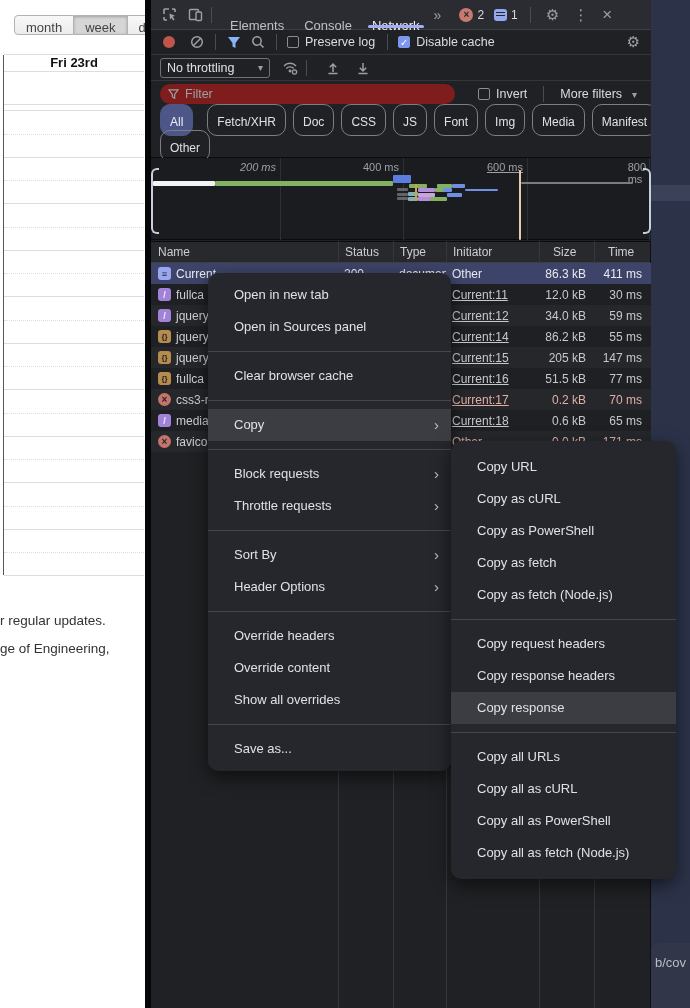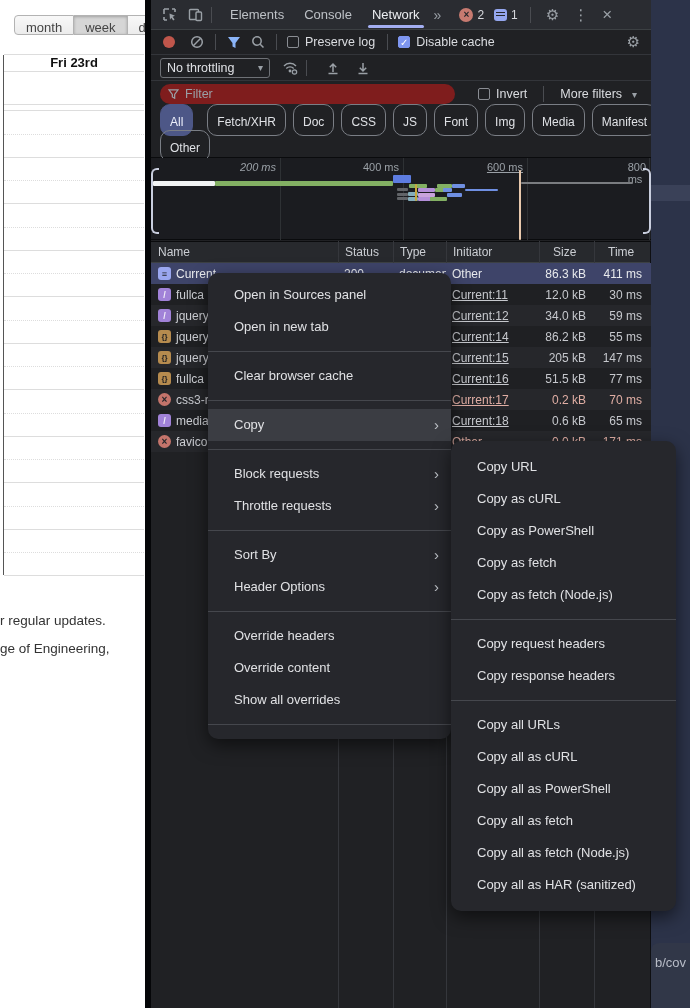--- a/index.html
+++ b/index.html
@@ -27,21 +27,21 @@
   .pagetext { position:absolute; left:0; width:145px; font-size:13.5px; color:#333; white-space:nowrap; overflow:hidden; }
 
   
   .dt-sep { position:absolute; left:145px; top:0; width:6px; height:1008px; background:#050608; }
   .dt { position:absolute; left:151px; top:0; width:500px; height:1008px; background:#202124; color:#cdcfd4; font-size:12px; }
 
   .tabbar { position:absolute; left:0; top:0; width:500px; height:30px; background:#2a2c31;
             border-bottom:1px solid #3c4043; display:flex; align-items:center; }
   .ticon { width:16px; height:16px; margin-left:10px; display:inline-flex; align-items:center; justify-content:center; color:#9aa0a6; }
   .vsep { width:1px; height:16px; background:#4a4c51; margin:0 8px; }
-  .tab { padding:0 10px; height:29px; line-height:29px; font-size:13px; color:#bdc1c6; position:relative; }
+  .tab { padding:11px 10px; height:29px; line-height:29px; font-size:13px; color:#bdc1c6; position:relative; }
   .tab.active { color:#eceef1; }
   .tab.active::after { content:""; position:absolute; left:6px; right:6px; bottom:1px; height:3px; background:#a3aef2; border-radius:2px; }
   .chev { color:#9aa0a6; font-size:14px; padding:0 4px; }
   .badge-err { width:14px; height:14px; border-radius:50%; background:#c77a70; color:#26272b; font-size:10px;
                font-weight:bold; display:inline-flex; align-items:center; justify-content:center; margin-left:14px; }
   .badge-msg { width:13px; height:12px; border-radius:3px; background:#95a7ef; margin-left:10px; position:relative; }
   .badge-msg::after { content:""; position:absolute; left:2px; right:2px; top:3px; height:1.5px; background:#26272b; box-shadow:0 3px 0 #26272b; }
   .bcount { font-size:12px; color:#d7d9dd; margin-left:4px; }
   .glyph { color:#9aa0a6; font-size:15px; padding:0 7px; }
 
@@ -427,50 +427,50 @@
   </div>
 
   <div class="strip">
     <div class="strip-band"></div>
   </div>
   <div class="bubble">
     <span>b/cov</span>
   </div>
 
   <div class="menu mmenu">
+    <div class="mitem">Open in new tab</div>
     <div class="mitem">Open in Sources panel</div>
-    <div class="mitem">Open in new tab</div>
     <div class="msep"></div>
     <div class="mitem">Clear browser cache</div>
     <div class="msep"></div>
     <div class="mitem hl"><span>Copy</span><span class="arrow">›</span></div>
     <div class="msep"></div>
     <div class="mitem"><span>Block requests</span><span class="arrow">›</span></div>
     <div class="mitem"><span>Throttle requests</span><span class="arrow">›</span></div>
     <div class="msep"></div>
     <div class="mitem"><span>Sort By</span><span class="arrow">›</span></div>
     <div class="mitem"><span>Header Options</span><span class="arrow">›</span></div>
     <div class="msep"></div>
     <div class="mitem">Override headers</div>
     <div class="mitem">Override content</div>
     <div class="mitem">Show all overrides</div>
     <div class="msep"></div>
+    <div class="mitem">Save as...</div>
   </div>
 
   <div class="menu smenu">
     <div class="mitem">Copy URL</div>
     <div class="mitem">Copy as cURL</div>
     <div class="mitem">Copy as PowerShell</div>
     <div class="mitem">Copy as fetch</div>
     <div class="mitem">Copy as fetch (Node.js)</div>
     <div class="msep"></div>
     <div class="mitem">Copy request headers</div>
     <div class="mitem">Copy response headers</div>
+    <div class="mitem hl">Copy response</div>
     <div class="msep"></div>
     <div class="mitem">Copy all URLs</div>
     <div class="mitem">Copy all as cURL</div>
     <div class="mitem">Copy all as PowerShell</div>
-    <div class="mitem">Copy all as fetch</div>
     <div class="mitem">Copy all as fetch (Node.js)</div>
-    <div class="mitem">Copy all as HAR (sanitized)</div>
   </div>
 
 </div>
 
 </body></html>

